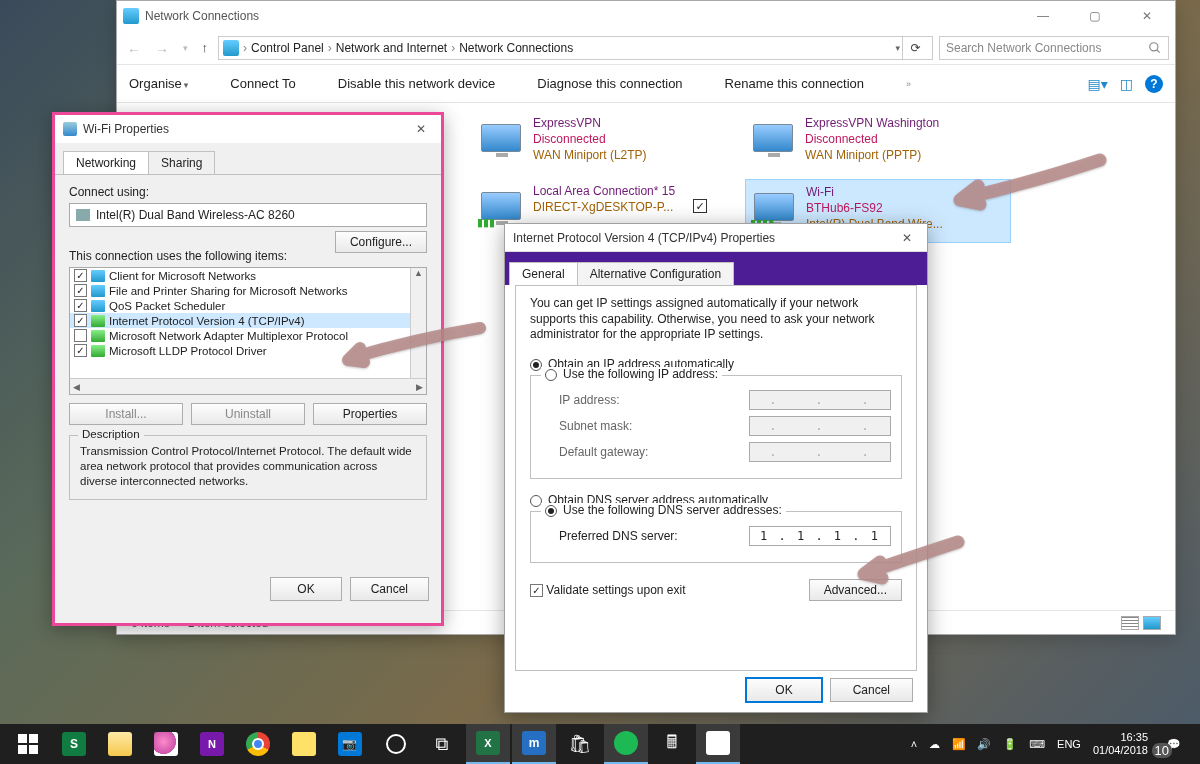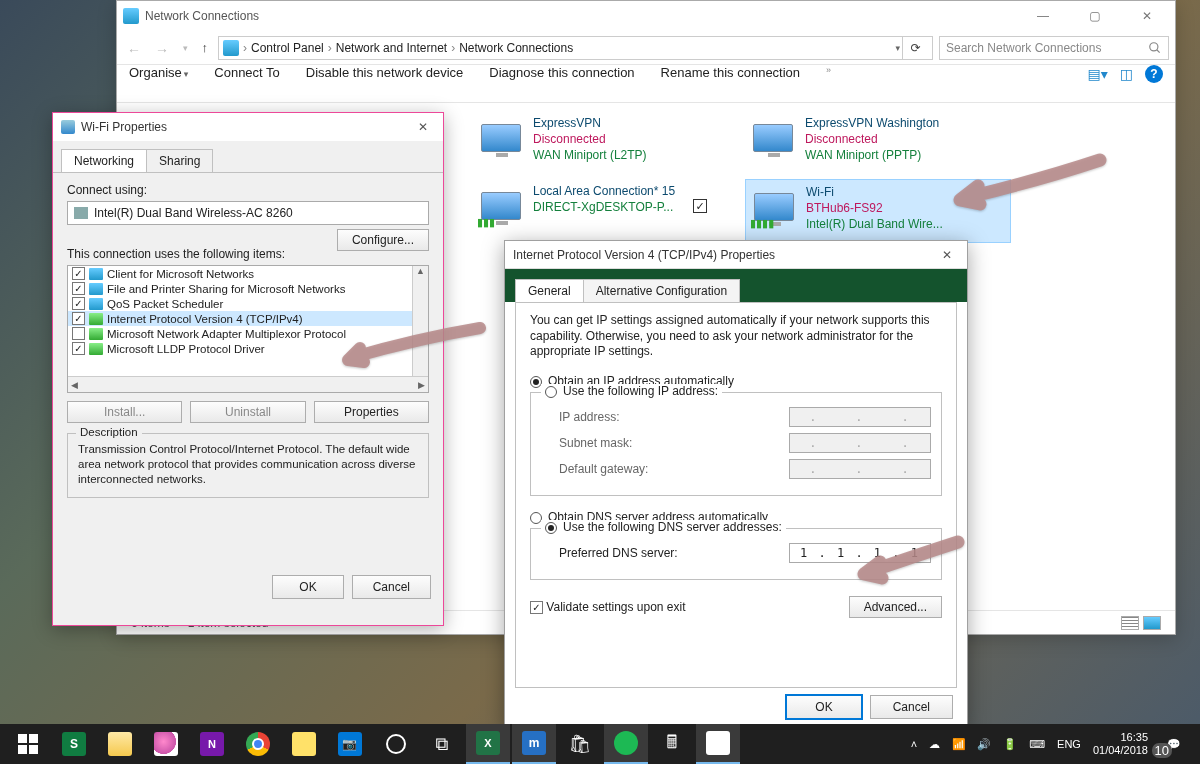--- a/index.html
+++ b/index.html
@@ -32,42 +32,42 @@
   .win-controls{display:flex; gap:8px}
   .win-btn{width:44px;height:30px;display:flex;align-items:center;justify-content:center;color:#777;cursor:default}
   .nav-row{height:34px;display:flex;align-items:center;border-bottom:1px solid #e5e5e5;padding:0 6px;gap:6px}
   .nav-arrow{color:#bbb;font-size:14px;padding:2px 4px}
   .nav-up{color:#333;font-size:13px;padding:2px 4px}
   .breadcrumb{flex:1;border:1px solid #ccc;height:24px;display:flex;align-items:center;padding:0 4px;gap:2px;font-size:12px}
   .breadcrumb .sep{color:#888;margin:0 2px}
   .refresh{border-left:1px solid #ccc;width:26px;height:24px;display:flex;align-items:center;justify-content:center;color:#444}
   .search-box{width:230px;height:24px;border:1px solid #ccc;display:flex;align-items:center;padding:0 6px;color:#888;position:relative}
   .search-box svg{position:absolute;right:6px}
-  .toolbar-row{height:38px;border-bottom:1px solid #e5e5e5;display:flex;align-items:flex-start;padding:0 12px;gap:26px;font-size:13px;color:#222}
+  .toolbar-row{height:38px;border-bottom:1px solid #e5e5e5;display:flex;align-items:center;padding:0 12px;gap:42px;font-size:13px;color:#222}
   .toolbar-row .drop{color:#666;font-size:9px;margin-left:2px}
   .toolbar-ricons{margin-left:auto;display:flex;gap:12px;align-items:center}
   .help-icon{width:18px;height:18px;border-radius:50%;background:#0078d7;color:#fff;display:flex;align-items:center;justify-content:center;font-weight:bold;font-size:12px}
   .conn-area{position:relative;height:500px;}
   .conn-item{position:absolute;width:266px;height:64px;display:flex;align-items:flex-start;padding:4px;gap:8px}
   .conn-item.selected{background:#cce8ff;border:1px solid #99d1ff}
   .conn-ico{width:48px;height:46px;display:flex;align-items:center;justify-content:center;position:relative}
   .monitor{width:40px;height:28px;background:linear-gradient(#9cf,#38c);border:1px solid #789;border-radius:2px;position:relative}
   .monitor::after{content:"";position:absolute;bottom:-6px;left:14px;width:12px;height:4px;background:#aaa}
   .conn-text{font-size:12px;color:#222;line-height:1.35}
-  .conn-text .s1{color:#0c4a6e}
+  .conn-text .s1{color:#701a75}
   .conn-text .s2{color:#be185d}
-  .conn-text .s3{color:#15803d}
+  .conn-text .s3{color:#a16207}
   .status-bar{position:absolute;left:0;right:0;bottom:0;height:24px;border-top:1px solid #e5e5e5;display:flex;align-items:center;padding:0 14px;gap:18px;color:#555;font-size:12px}
   .status-bar .ricons{margin-left:auto;display:flex;gap:4px}
   .view-btn{width:18px;height:14px;border:1px solid #aaa}
   
   .props1{
     position:absolute; left:52px; top:112px;
     width:392px; height:514px;
-    background:#f0f0f0; border:1px solid #ec4899;
+    background:#f0f0f0; border:3px solid #ec4899;
     box-shadow:0 4px 18px rgba(0,0,0,.3);
   }
   .dlg-title{height:28px;display:flex;align-items:center;padding:0 8px;color:#333;font-size:12px;background:#fff}
   .dlg-title .spacer{flex:1}
   .dlg-close{width:24px;height:20px;display:flex;align-items:center;justify-content:center;color:#555}
   .tab-strip{display:flex;padding:8px 8px 0 8px;border-bottom:1px solid #c0c0c0;background:#f0f0f0}
   .tab{padding:4px 12px;border:1px solid #c0c0c0;border-bottom:none;background:#fff;font-size:12px;margin-right:-1px}
   .tab.inactive{background:#f0f0f0}
   .dlg-body{padding:10px 14px;background:#f0f0f0}
   .field-box{border:1px solid #aaa;background:#fff;height:24px;display:flex;align-items:center;padding:0 6px;margin-top:4px}
@@ -82,27 +82,27 @@
   .list-scroll-v{position:absolute;right:0;top:0;width:16px;height:112px;background:#f0f0f0;border-left:1px solid #ccc}
   .list-scroll-v .arrow{height:16px;text-align:center;font-size:9px;color:#666}
   .list-scroll-h{position:absolute;left:0;right:0;bottom:0;height:16px;background:#f0f0f0;border-top:1px solid #ccc;display:flex;align-items:center;font-size:9px;color:#666;padding:0 3px;justify-content:space-between}
   .btn-row3{display:flex;gap:8px;margin-top:8px}
   .btn-row3 .btn{flex:1;text-align:center;color:#888}
   .groupbox{border:1px solid #c0c0c0;margin-top:10px;padding:8px 10px 10px;position:relative}
   .groupbox .legend{position:absolute;top:-8px;left:8px;background:#f0f0f0;padding:0 4px;font-size:11.5px}
   .dlg-footer{position:absolute;right:12px;bottom:10px;display:flex;gap:8px}
   
   .props2{
-    position:absolute; left:504px; top:240px;
-    width:464px; height:490px;
+    position:absolute; left:504px; top:223px;
+    width:424px; height:490px;
     background:#fff; border:1px solid #a0a0a0;
     box-shadow:0 4px 20px rgba(0,0,0,.35);
   }
   .props2 .dlg-title{background:#fff;border-bottom:1px solid #ddd}
-  .props2 .tab-strip{background:#14532d;padding:10px 10px 0 10px}
+  .props2 .tab-strip{background:#4c1d95;padding:10px 10px 0 4px}
   .props2 .tab{background:#fff}
   .props2 .tab.inactive{background:#f4f4f4}
   .props2 .dlg-body{background:#fff;border:1px solid #c0c0c0;margin:0 10px 10px;padding:10px 14px;height:386px;position:relative}
   .radio{display:inline-block;width:12px;height:12px;border:1px solid #555;border-radius:50%;vertical-align:middle;margin-right:6px;position:relative}
   .radio.on::after{content:"";position:absolute;inset:2px;background:#222;border-radius:50%}
   .ip-input{border:1px solid #aaa;background:#fff;width:142px;height:20px;display:inline-flex;align-items:center;justify-content:center;font-family:Consolas,monospace;letter-spacing:2px}
   .ip-input.dis{background:#f0f0f0;color:#aaa}
   .field-row{display:flex;align-items:center;justify-content:space-between;margin:6px 0 6px 18px;color:#666}
   .field-group{border:1px solid #c0c0c0;padding:8px 10px 10px;position:relative;margin-top:6px}
   .field-group .legend{position:absolute;top:-9px;left:10px;background:#fff;padding:0 4px;font-size:12px}

